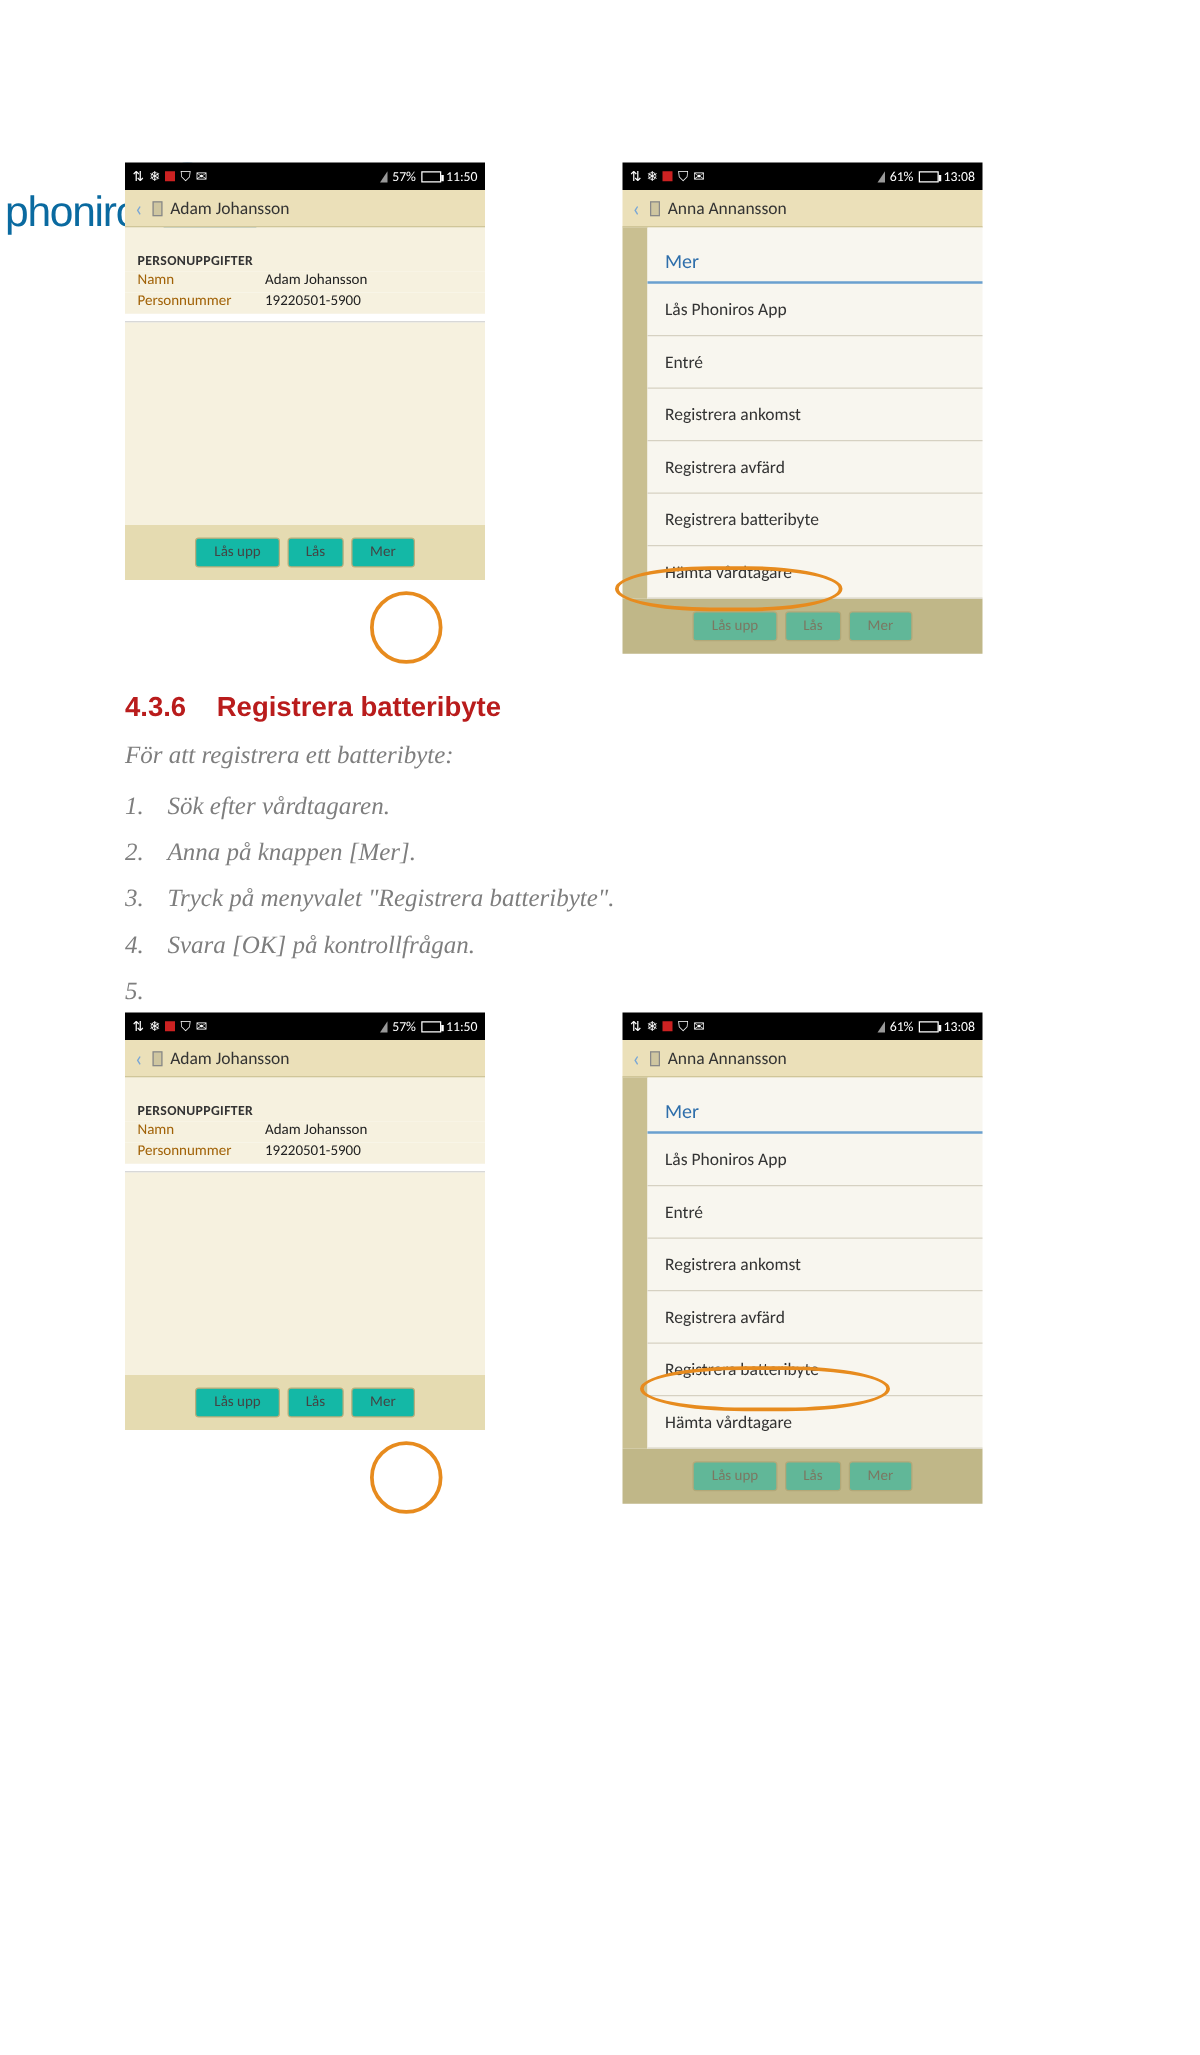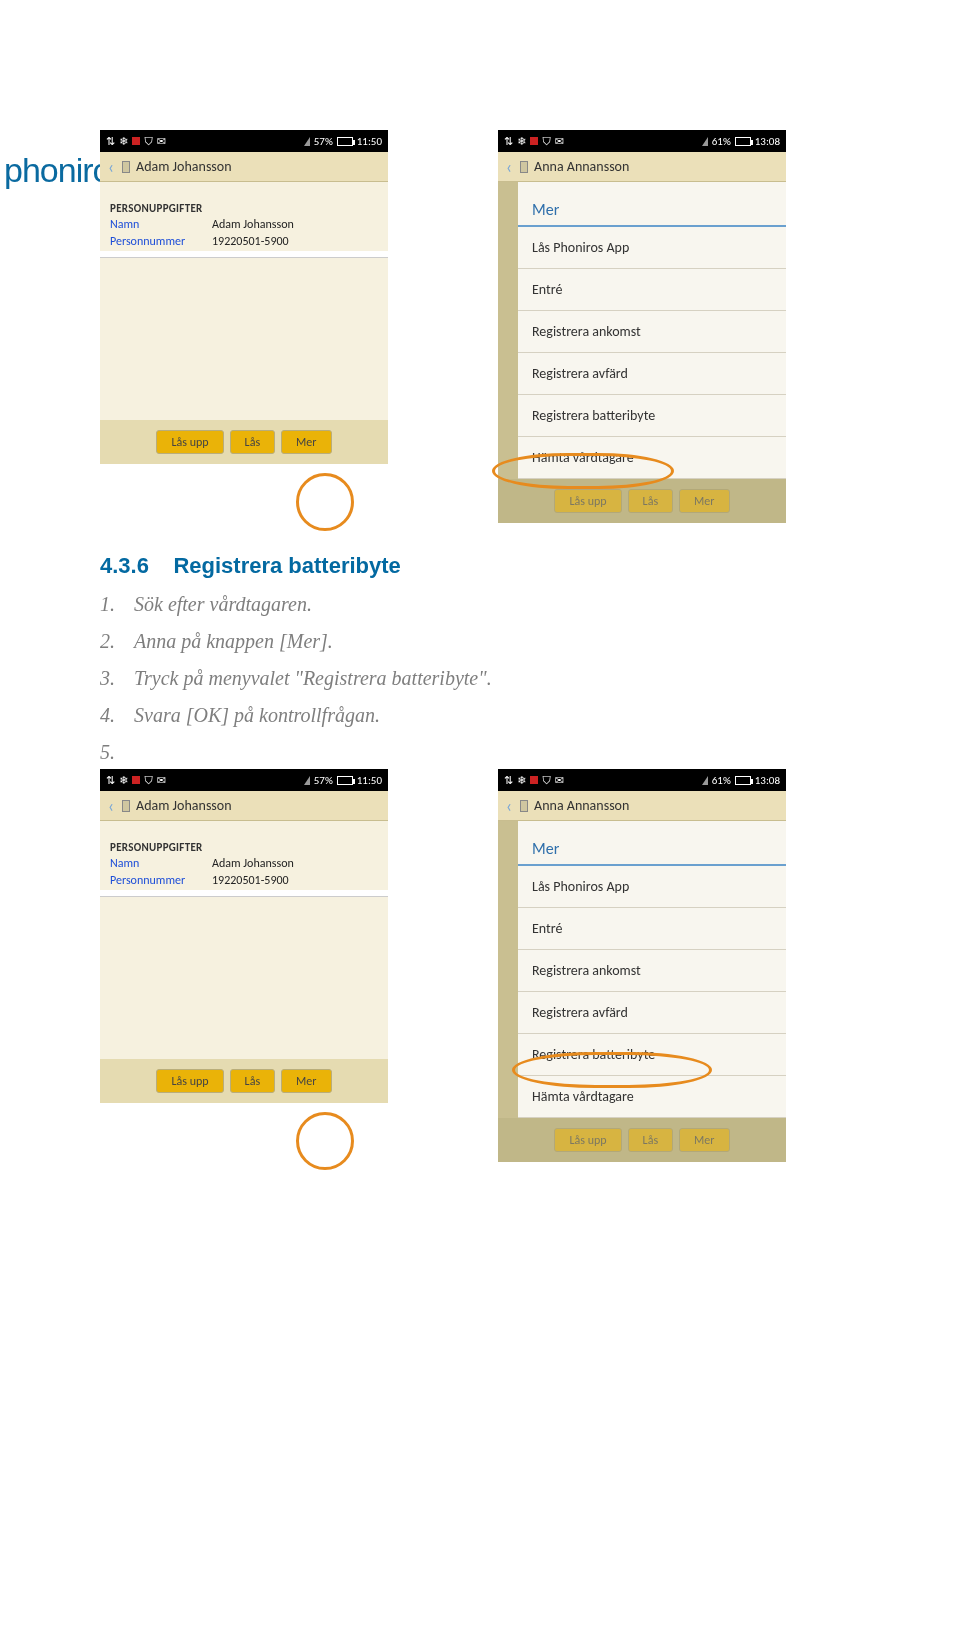--- a/index.html
+++ b/index.html
@@ -95,33 +95,33 @@
   .crmb-caret{color:#7aa7d6;font-size:18px;margin-right:2px}
   .crmb-ico{width:8px;height:12px;border:1px solid #888;background:#cfc6a0;display:inline-block}
   .section-hdr{
     background:#f6f1df;
     padding:20px 10px 2px;
     font-size:11px;
     font-weight:bold;
     letter-spacing:.3px;
   }
   .kv{background:#f6f1df;padding:0 10px 3px;font-size:12px;display:flex;gap:20px}
-  .kv .k{color:#1d4ed8;min-width:82px}
+  .kv .k{color:#a16207;min-width:82px}
   .kv .v{color:#222}
   .divider{height:1px;background:#ccc;margin-top:6px}
   .filler-left{background:#f6f1df; height:162px}
   .btnbar{
     background:#e5dbb1;
     display:flex;
     gap:6px;
     padding:10px 12px;
     justify-content:center;
   }
   .pill{
-    background:#eab308;
+    background:#14b8a6;
     border:1px solid #b9ad7a;
     border-radius:3px;
     padding:4px 14px;
     font-size:12px;
     color:#444;
   }
   .highlight-circle{
     position:absolute;
     border:3px solid #e78b1e;
     border-radius:50%;
@@ -160,21 +160,21 @@
     pointer-events:none;
   }
 
   
   .content{
     padding: 30px 100px 0 100px;
   }
   .heading{
     font-family: "Trebuchet MS", Arial, sans-serif;
     font-weight:bold;
-    color:#0369a1;
+    color:#b91c1c;
     font-size:22px;
     margin: 0 0 14px 0;
   }
   .lead{
     font-family: "Book Antiqua", Palatino, serif;
     font-style: italic;
     font-size:20px;
     color:#7e7e7e;
     margin:0 0 18px 0;
   }
@@ -290,20 +290,21 @@
     </div>
 
   </div>
 
   <div class="content">
     <h2 class="heading">
       <span>4.3.6</span>
       &nbsp;&nbsp;
       <span>Registrera batteribyte</span>
     </h2>
+    <p class="lead">För att registrera ett batteribyte:</p>
     <ol class="steps">
       <li><span class="num">1.</span><span>Sök efter vårdtagaren.</span></li>
       <li><span class="num">2.</span><span>Anna på knappen [Mer].</span></li>
       <li><span class="num">3.</span><span>Tryck på menyvalet "Registrera batteribyte".</span></li>
       <li><span class="num">4.</span><span>Svara [OK] på kontrollfrågan.</span></li>
       <li><span class="num">5.</span></li>
     </ol>
   </div>
 
   <div class="shots-row bottom">

